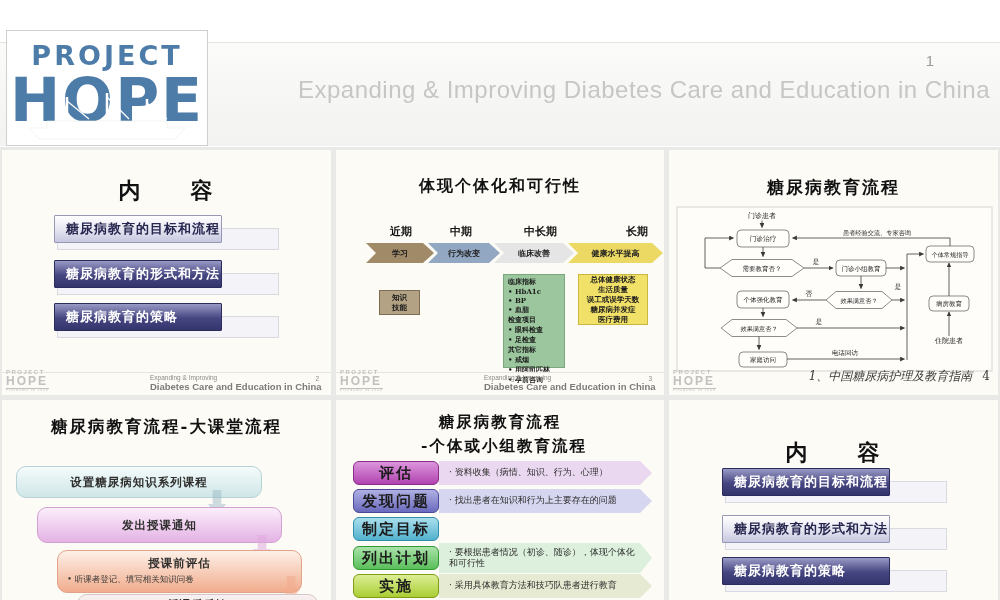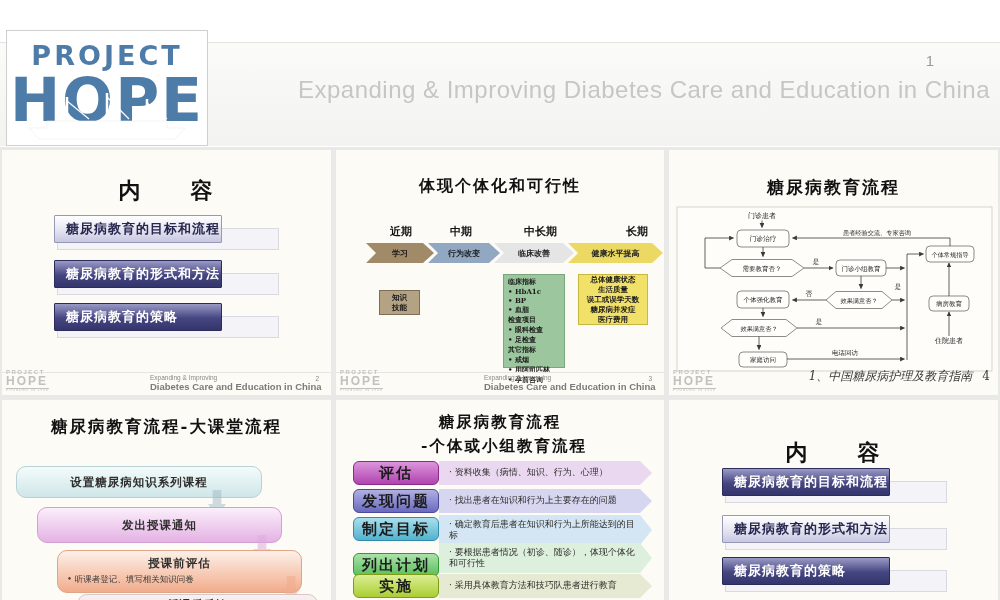--- a/index.html
+++ b/index.html
@@ -297,25 +297,24 @@
 <div class="slide" id="s5">
   <div class="slide-title cn" style="top:12px; font-size:15.5px;">糖尿病教育流程</div>
   <div class="slide-title cn" style="top:36px; font-size:15.5px;padding-left:8px;">-个体或小组教育流程</div>
 
   <div class="irow-arrow a1 cn" style="top:61px;  height:24px;">· 资料收集（病情、知识、行为、心理）</div>
   <div class="irow-label l1 cn" style="top:61px;text-align:center;">评估</div>
 
   <div class="irow-arrow a2 cn" style="top:89px;  height:24px;">· 找出患者在知识和行为上主要存在的问题</div>
   <div class="irow-label l2 cn" style="top:89px;">发现问题</div>
 
-  <div class="irow-arrow a3 cn" style="top:115px; height:30px;">· 确定教育后患者在知识和行为上所能达到的目标</div>
   <div class="irow-label l3 cn" style="top:117px;">制定目标</div>
 
   <div class="irow-arrow a4 cn" style="top:143px; height:30px;">· 要根据患者情况（初诊、随诊），体现个体化和可行性</div>
-  <div class="irow-label l4 cn" style="top:146px;margin-top:7px;">列出计划</div>
+  <div class="irow-label l4 cn" style="top:146px;">列出计划</div>
 
   <div class="irow-arrow a5 cn" style="top:174px; height:24px;">· 采用具体教育方法和技巧队患者进行教育</div>
   <div class="irow-label l5 cn" style="top:174px;">实施</div>
 </div>
 
 <div class="slide" id="s6">
   <div class="slide-title cn" style="top:38px; font-size:22px;">内　　容</div>
 
   <div class="plate" style="left:56px; top:81px;  width:222px;"></div>
   <div class="pill dark cn" style="left:53px; top:68px; width:168px;">糖尿病教育的目标和流程</div>

